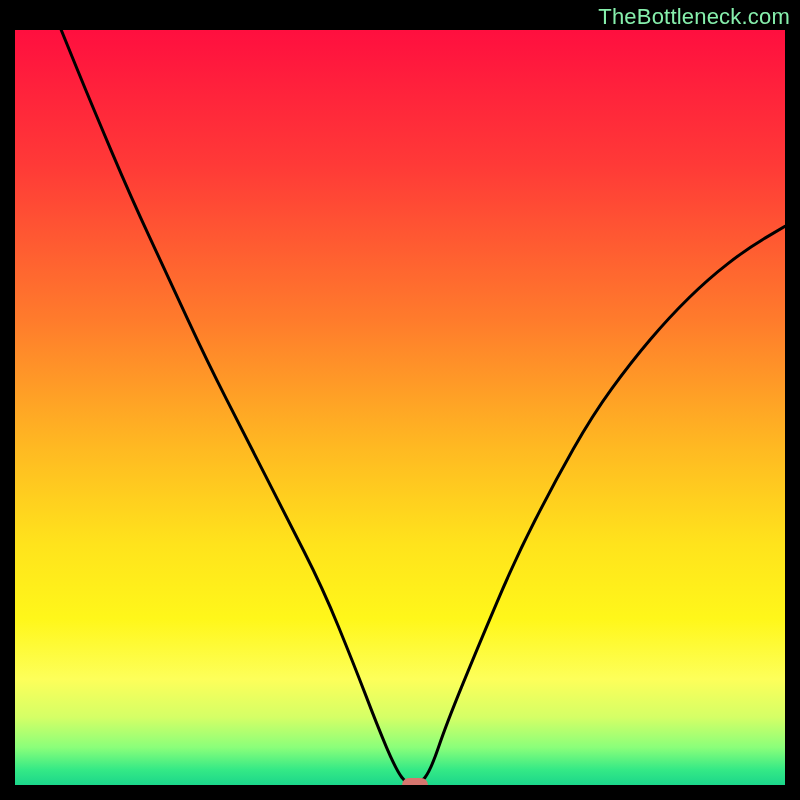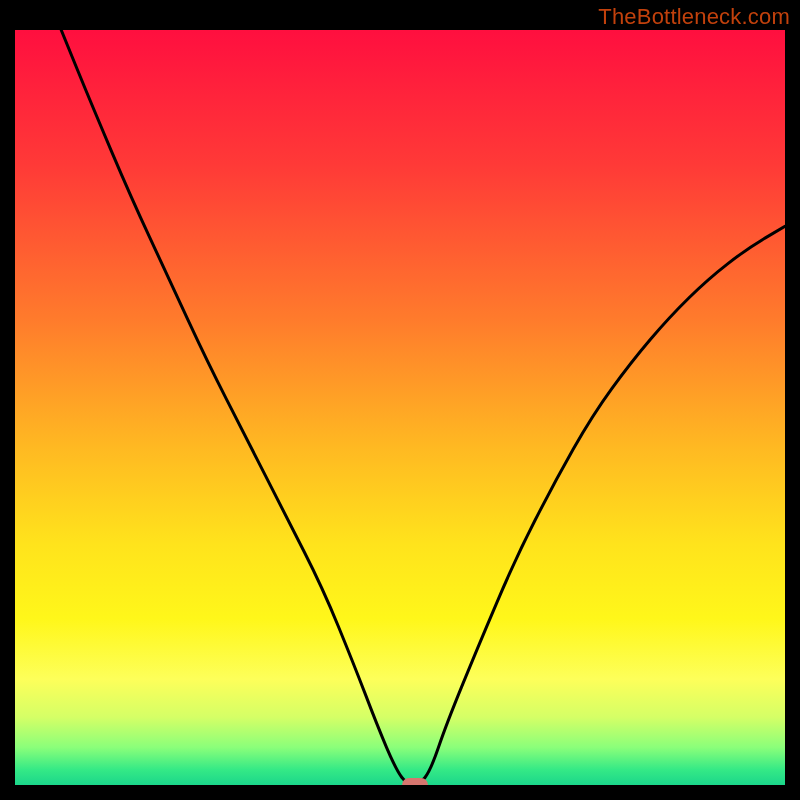--- a/index.html
+++ b/index.html
@@ -14,21 +14,21 @@
   .frame {
     position: relative;
     width: 800px;
     height: 800px;
     background: #000;
   }
   .watermark {
     position: absolute;
     top: 4px;
     right: 10px;
-    color: #c2410c;
+    color: #86efac;
     font-size: 22px;
     font-weight: 500;
     letter-spacing: 0.2px;
     z-index: 10;
   }
   .plot-area {
     position: absolute;
     left: 15px;
     top: 30px;
     width: 770px;

